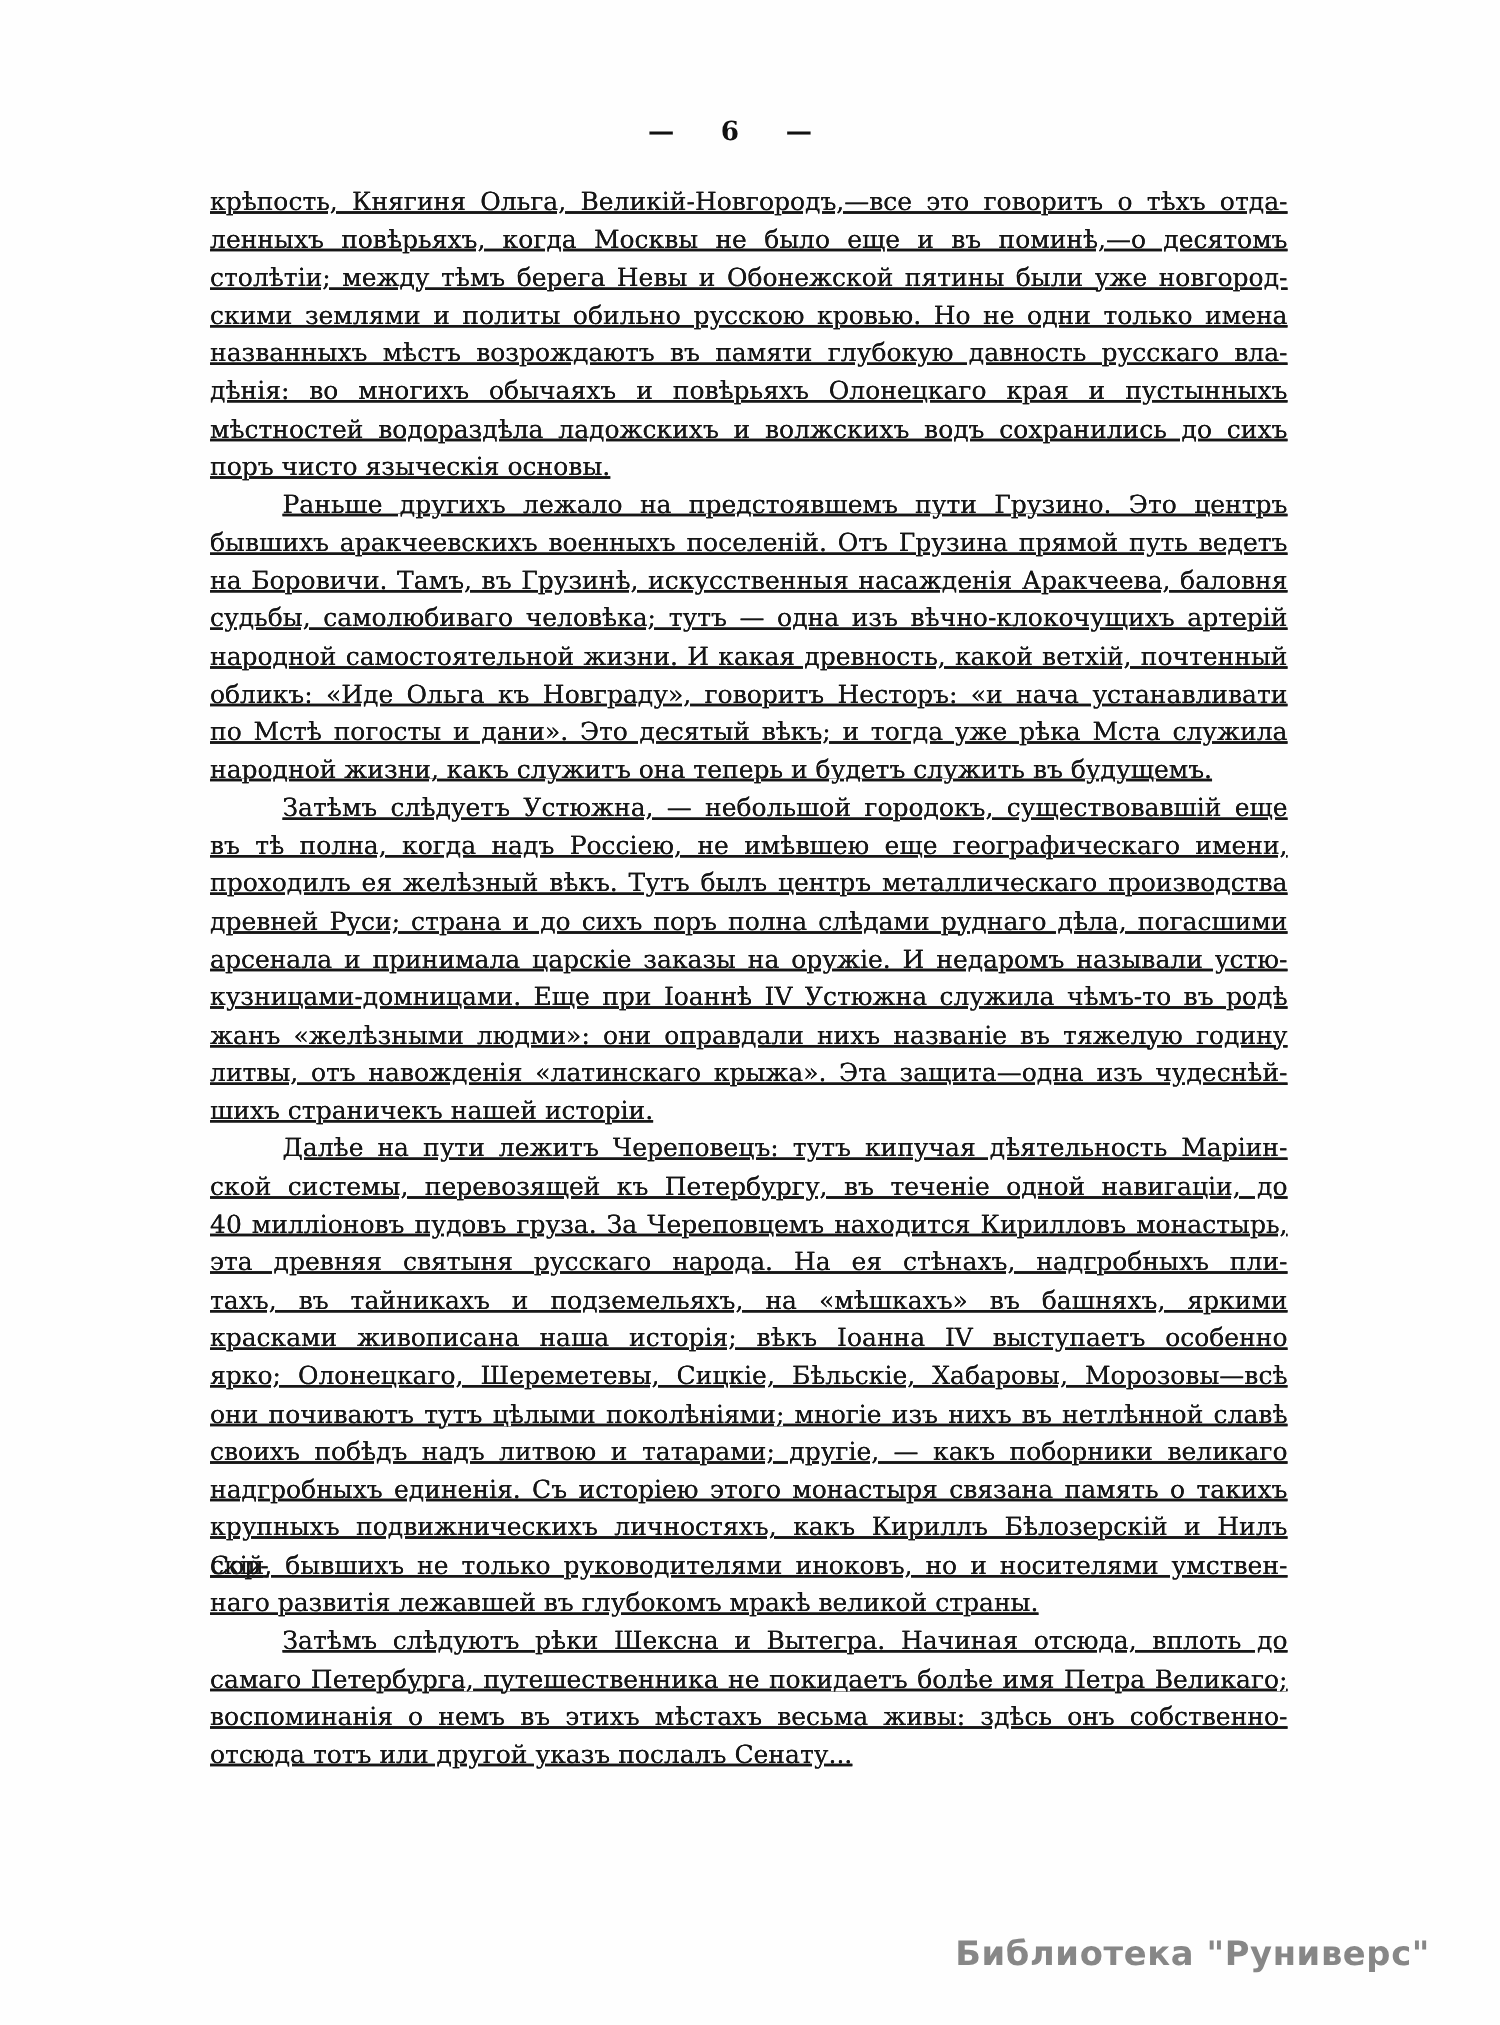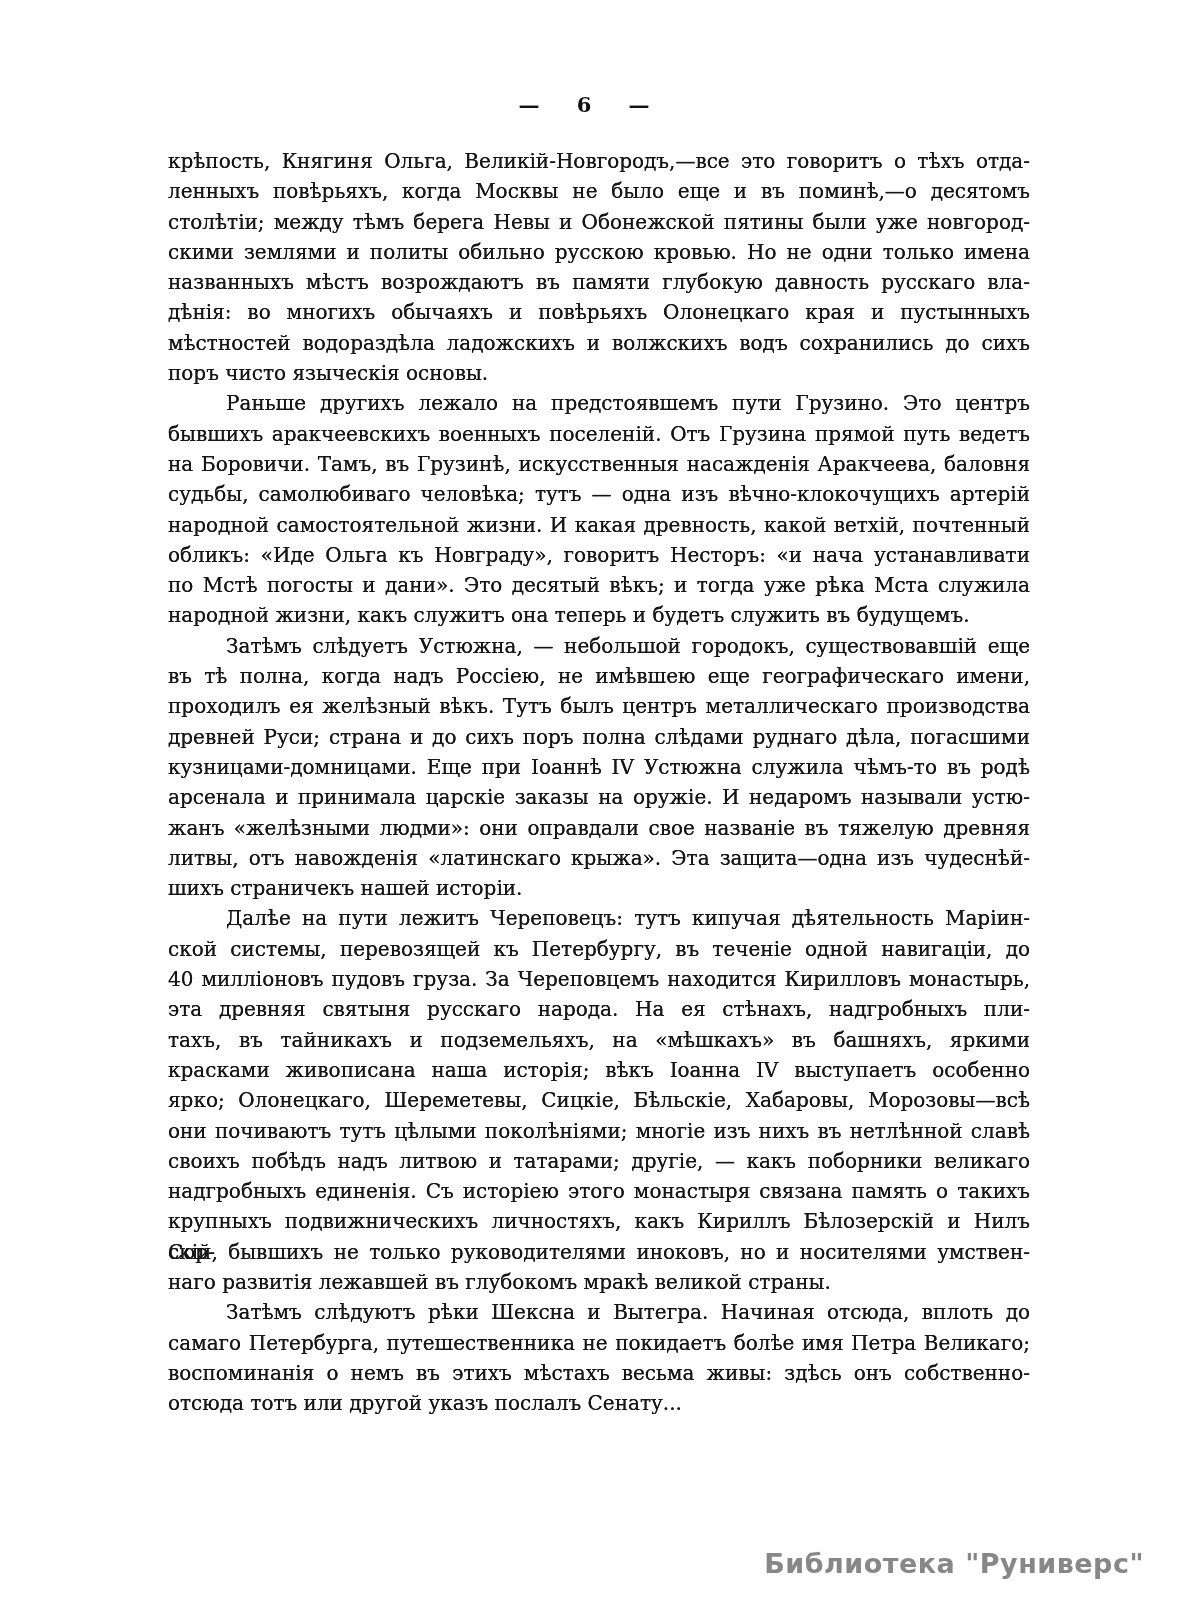--- a/index.html
+++ b/index.html
@@ -35,20 +35,21 @@
     font-size: 20px;
     text-shadow: 0 0 0.5px currentColor;
   }
   .line {
     height: 30.3px;
     line-height: 30.3px;
     text-align: justify;
     text-align-last: justify;
     white-space: normal;
     overflow: visible;
+    text-decoration: underline;
   }
   .line.last {
     text-align: right;
     text-align-last: left;
   }
   .line.indent {
     text-indent: 58px;
   }
   .watermark {
     position: absolute;
@@ -81,23 +82,23 @@
       <div class="line">на Боровичи. Тамъ, въ Грузинѣ, искусственныя насажденія Аракчеева, баловня</div>
       <div class="line">судьбы, самолюбиваго человѣка; тутъ — одна изъ вѣчно-клокочущихъ артерій</div>
       <div class="line">народной самостоятельной жизни. И какая древность, какой ветхій, почтенный</div>
       <div class="line">обликъ: «Иде Ольга къ Новграду», говоритъ Несторъ: «и нача устанавливати</div>
       <div class="line">по Мстѣ погосты и дани». Это десятый вѣкъ; и тогда уже рѣка Мста служила</div>
       <div class="line last">народной жизни, какъ служитъ она теперь и будетъ служить въ будущемъ.</div>
       <div class="line indent">Затѣмъ слѣдуетъ Устюжна, — небольшой городокъ, существовавшій еще</div>
       <div class="line">въ тѣ полна, когда надъ Россіею, не имѣвшею еще географическаго имени,</div>
       <div class="line">проходилъ ея желѣзный вѣкъ. Тутъ былъ центръ металлическаго производства</div>
       <div class="line">древней Руси; страна и до сихъ поръ полна слѣдами руднаго дѣла, погасшими</div>
+      <div class="line">арсенала и принимала царскіе заказы на оружіе. И недаромъ называли устю-</div>
       <div class="line">кузницами-домницами. Еще при Іоаннѣ IV Устюжна служила чѣмъ-то въ родѣ</div>
-      <div class="line">арсенала и принимала царскіе заказы на оружіе. И недаромъ называли устю-</div>
-      <div class="line">жанъ «желѣзными людми»: они оправдали свое названіе въ тяжелую древняя</div>
+      <div class="line">жанъ «желѣзными людми»: они оправдали нихъ названіе въ тяжелую годину</div>
       <div class="line">литвы, отъ навожденія «латинскаго крыжа». Эта защита—одна изъ чудеснѣй-</div>
       <div class="line last">шихъ страничекъ нашей исторіи.</div>
       <div class="line indent">Далѣе на пути лежитъ Череповецъ: тутъ кипучая дѣятельность Маріин-</div>
       <div class="line">ской системы, перевозящей къ Петербургу, въ теченіе одной навигаціи, до</div>
       <div class="line">40 милліоновъ пудовъ груза. За Череповцемъ находится Кирилловъ монастырь,</div>
       <div class="line">эта древняя святыня русскаго народа. На ея стѣнахъ, надгробныхъ пли-</div>
       <div class="line">тахъ, въ тайникахъ и подземельяхъ, на «мѣшкахъ» въ башняхъ, яркими</div>
       <div class="line">красками живописана наша исторія; вѣкъ Іоанна IV выступаетъ особенно</div>
       <div class="line">ярко; Олонецкаго, Шереметевы, Сицкіе, Бѣльскіе, Хабаровы, Морозовы—всѣ</div>
       <div class="line">они почиваютъ тутъ цѣлыми поколѣніями; многіе изъ нихъ въ нетлѣнной славѣ</div>

